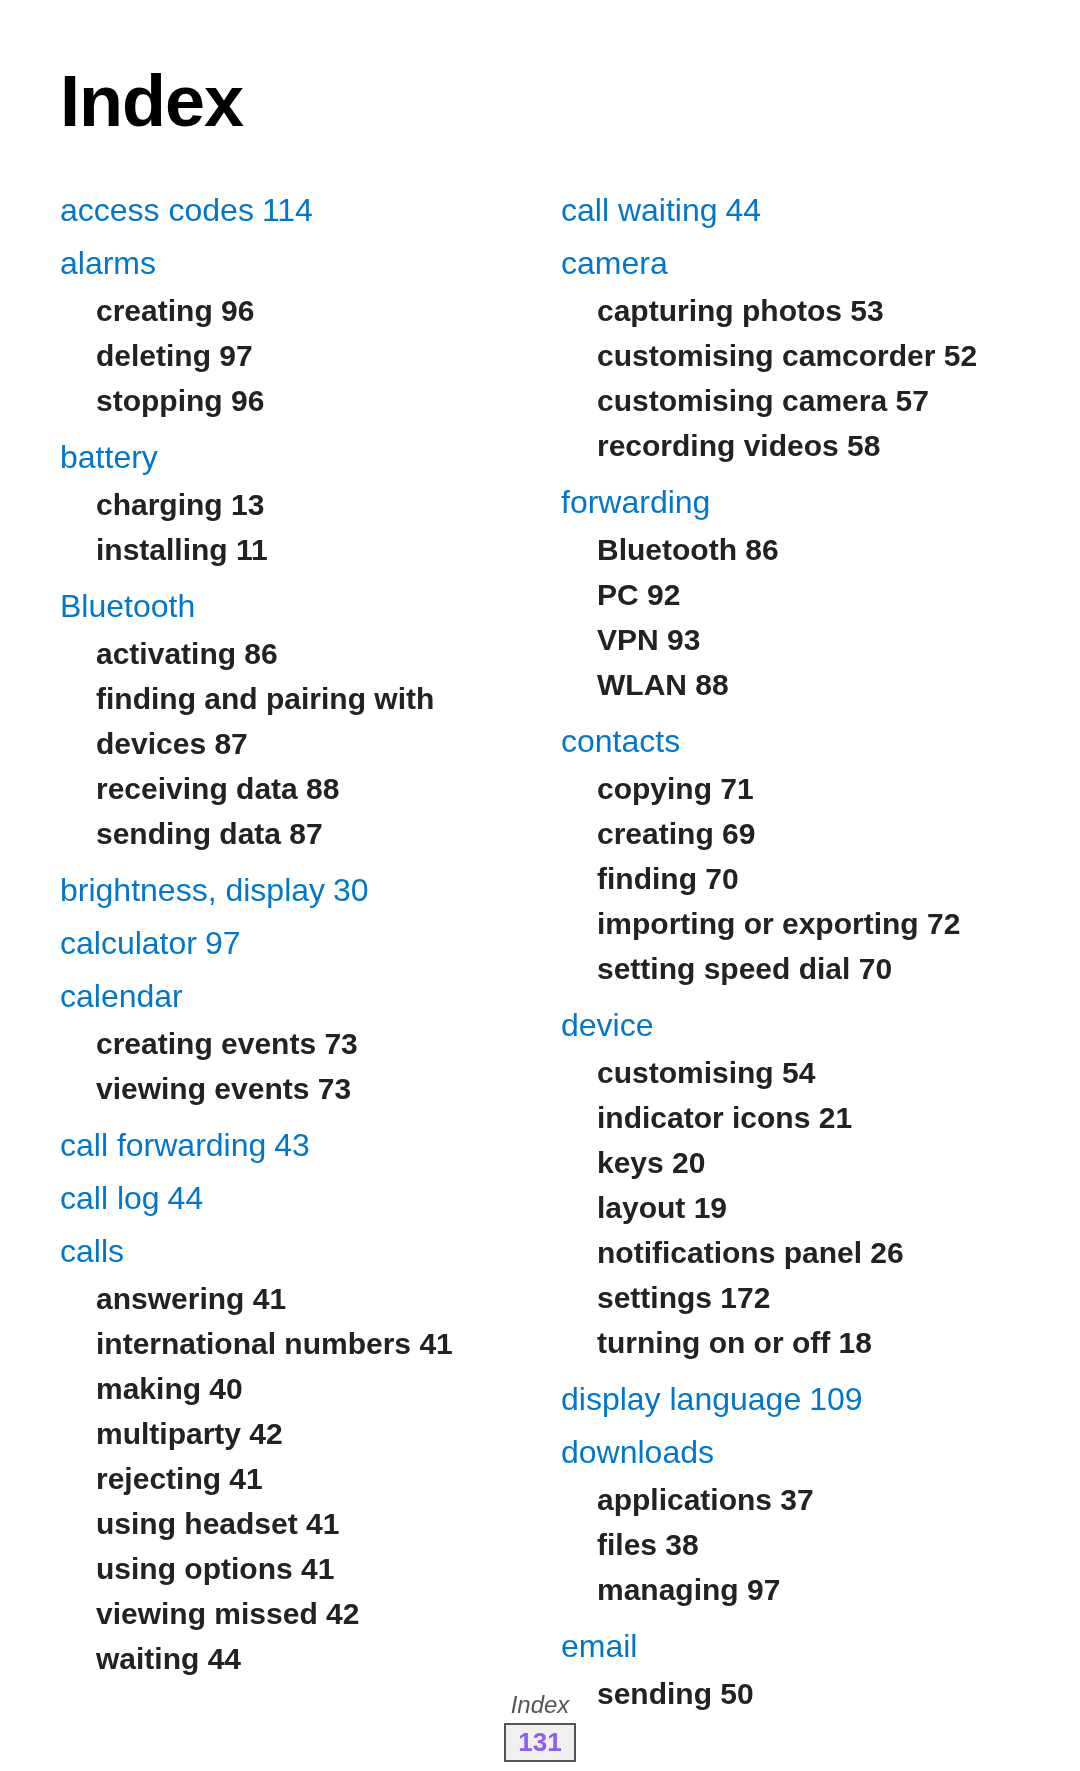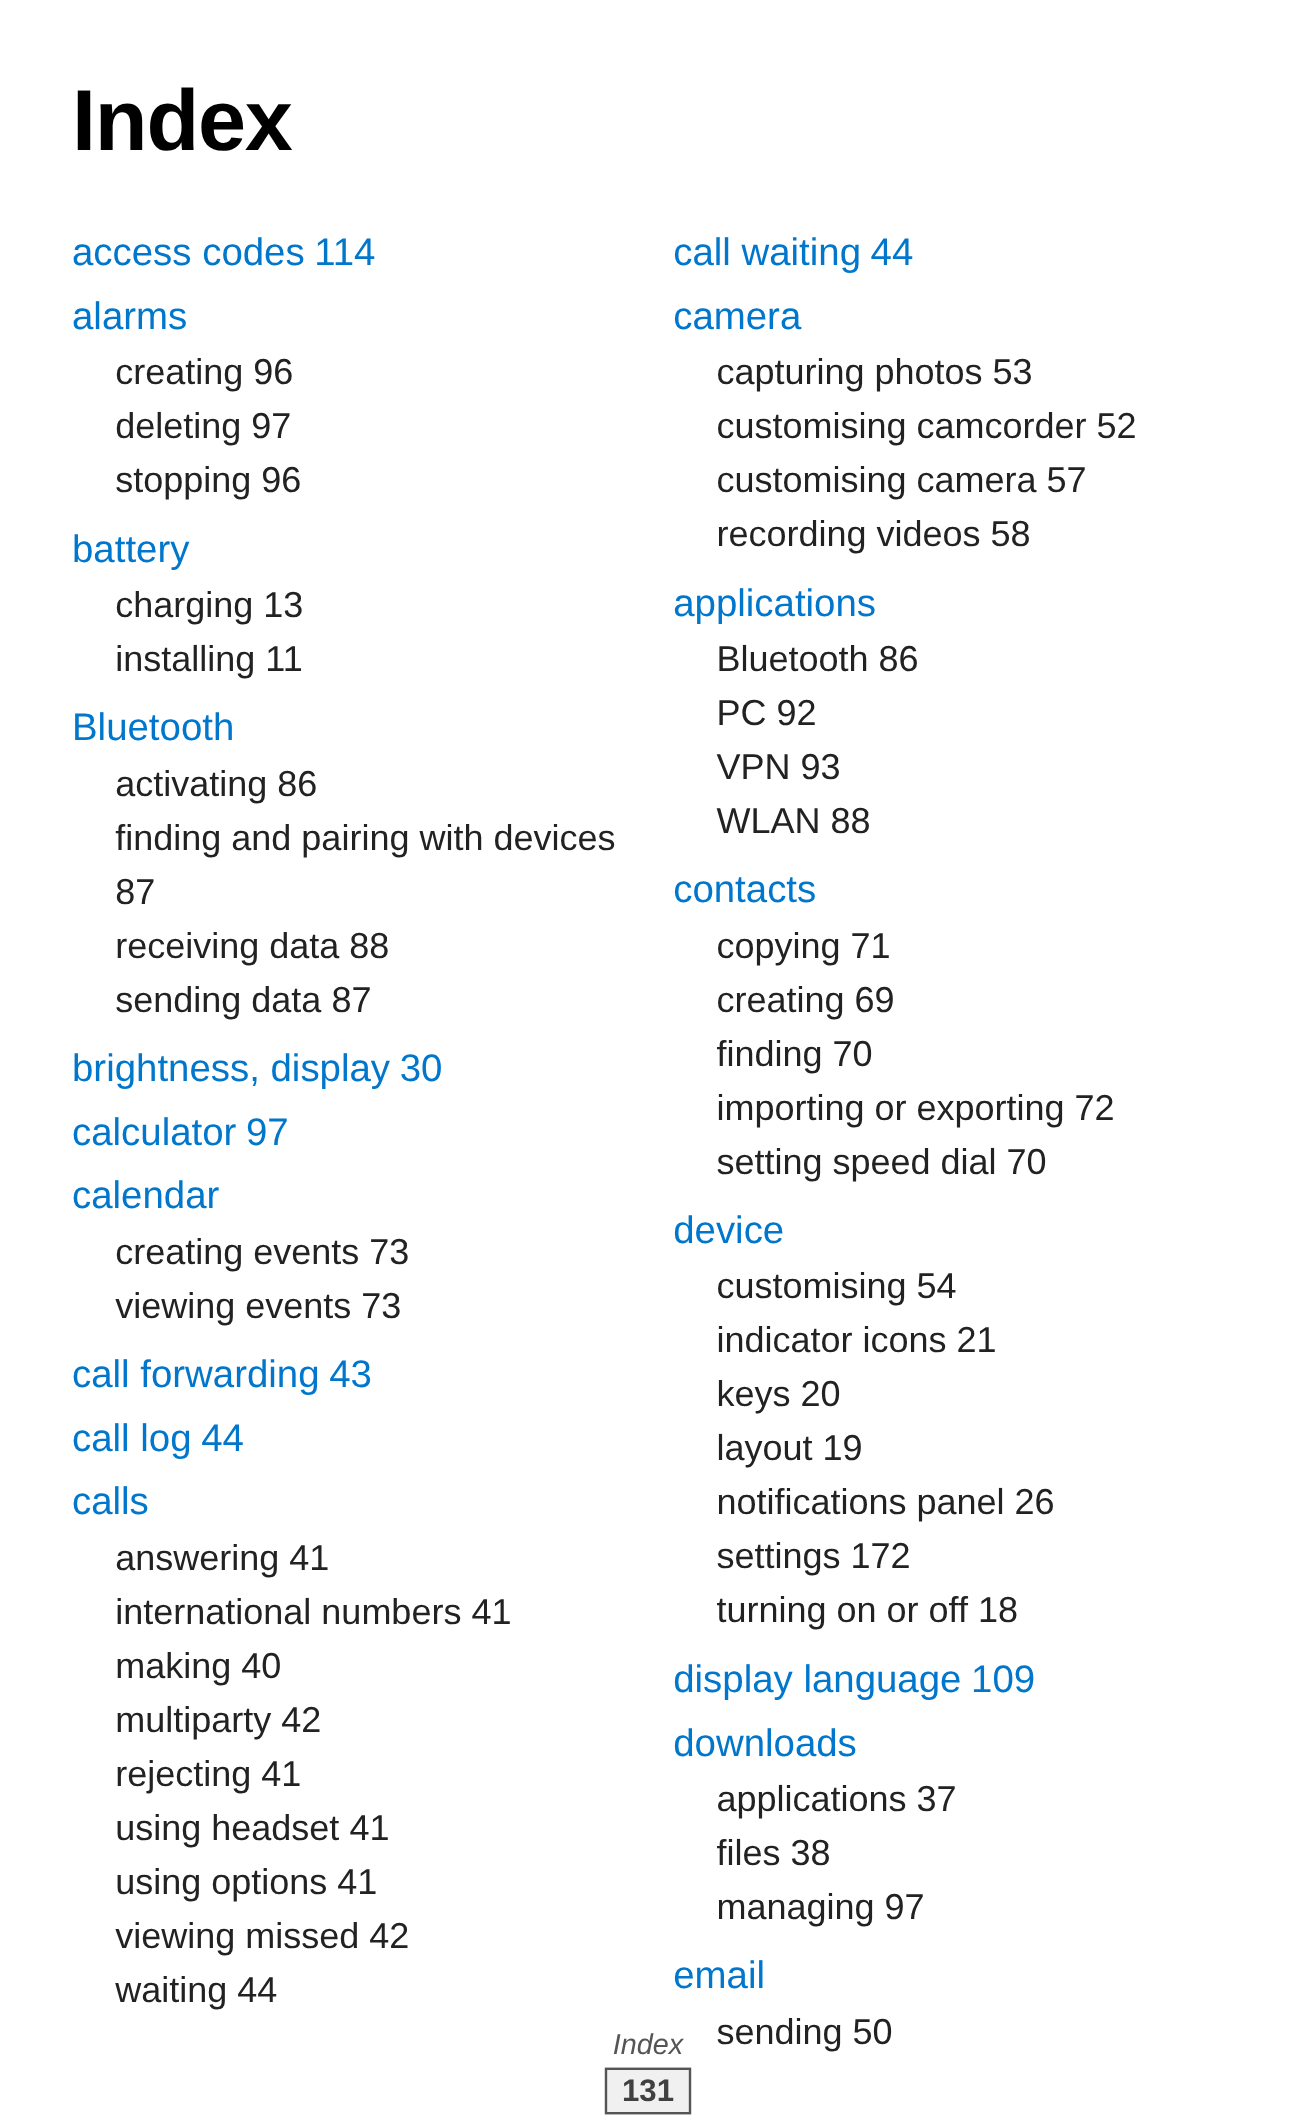--- a/index.html
+++ b/index.html
@@ -41,20 +41,21 @@
     }
     .term-number {
       color: #0077cc;
       font-size: 32px;
       margin-left: 8px;
       display: inline;
     }
     .sub-entries {
       margin-top: 2px;
       margin-bottom: 10px;
+      font-weight: bold;
     }
     .sub-entry {
       font-size: 30px;
       color: #222222;
       padding-left: 36px;
       line-height: 1.5;
     }
     .section {
       margin-bottom: 16px;
     }
@@ -71,21 +72,21 @@
       color: #555555;
       display: block;
       margin-bottom: 4px;
     }
     .footer-page {
       display: inline-block;
       border: 2px solid #555555;
       padding: 2px 12px;
       font-size: 26px;
       font-weight: bold;
-      color: #404040;
+      color: #8b5cf6;
       background: #f0f0f0;
     }
   </style>
 </head>
 <body>
 
 <h1>Index</h1>
 
 <div class="columns">
   <div class="col" id="left-col">
@@ -157,21 +158,21 @@
       <div class="section">
         <div class="entry"><span class="term">camera</span></div>
         <div class="sub-entries">
           <div class="sub-entry">capturing photos   53</div>
           <div class="sub-entry">customising camcorder   52</div>
           <div class="sub-entry">customising camera   57</div>
           <div class="sub-entry">recording videos   58</div>
         </div>
       </div>
       <div class="section">
-        <div class="entry"><span class="term">applications</span></div>
+        <div class="entry"><span class="term">forwarding</span></div>
         <div class="sub-entries">
           <div class="sub-entry">Bluetooth   86</div>
           <div class="sub-entry">PC   92</div>
           <div class="sub-entry">VPN   93</div>
           <div class="sub-entry">WLAN   88</div>
         </div>
       </div>
       <div class="section">
         <div class="entry"><span class="term">contacts</span></div>
         <div class="sub-entries">

